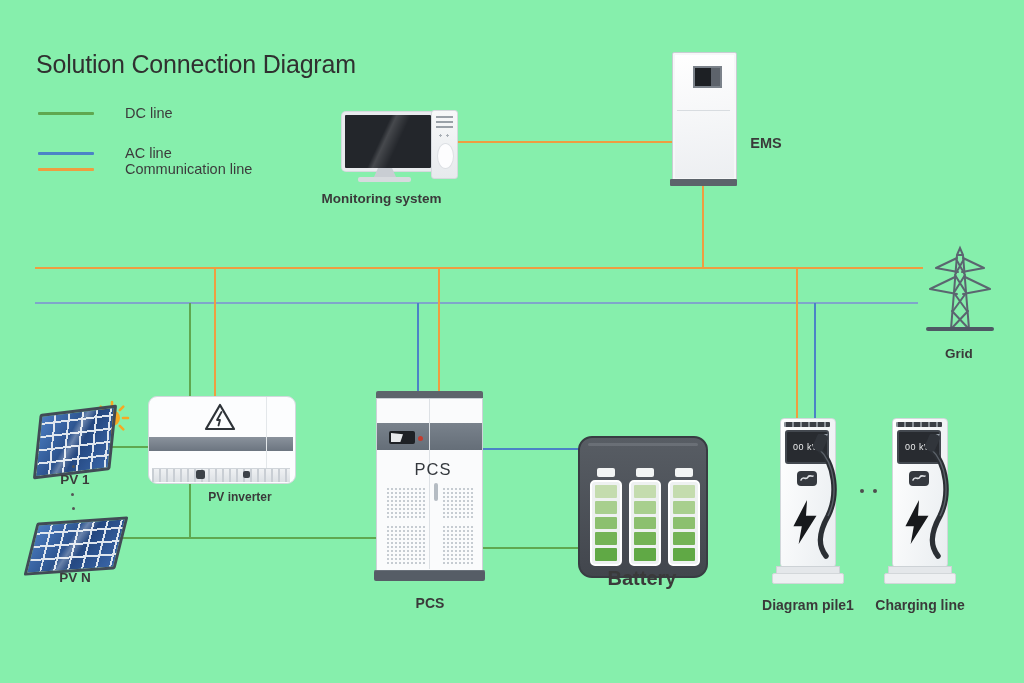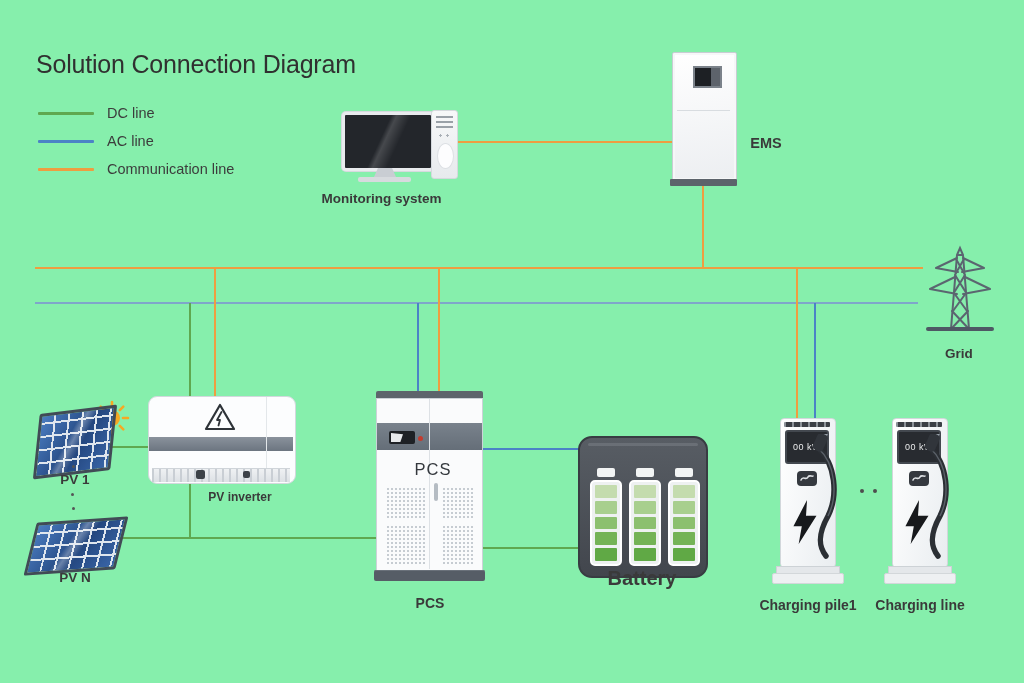--- a/index.html
+++ b/index.html
@@ -4,21 +4,21 @@
 <style>
   html,body{margin:0;padding:0;}
   .canvas{position:relative;width:1024px;height:683px;background:#86efac;overflow:hidden;
           font-family:"Liberation Sans",sans-serif;color:#3a3a3a;}
   .abs{position:absolute;}
   
   .title{position:absolute;left:36px;top:50px;font-size:25px;letter-spacing:-.2px;color:#303030;}
   .label{position:absolute;font-size:13.5px;color:#3a3a3a;text-align:center;white-space:nowrap;font-weight:bold;}
   .legend-row{position:absolute;left:38px;display:flex;align-items:center;gap:13px;height:18px;}
   .legend-swatch{width:56px;height:3px;border-radius:1px;flex:0 0 auto;}
-  .legend-label{font-size:14.5px;color:#3c3c3c;}
+  .legend-label{font-size:14.5px;color:#3c3c3c;margin-left:18px;}
   
   .line-h{position:absolute;height:2px;}
   .line-v{position:absolute;width:2px;}
   .dc{background:var(--dc);}
   .ac{background:var(--ac);}
   .acbus{background:var(--ac_bus);}
   .comm{background:var(--comm);}
   .legend-swatch.dc{background:var(--dc);}
   .legend-swatch.ac{background:var(--ac);}
   .legend-swatch.comm{background:var(--comm);}
@@ -106,21 +106,21 @@
 <body>
 
 <div class="canvas">
 
   <div class="title">Solution Connection Diagram</div>
 
   <div class="legend-row" style="top:104px">
     <span class="legend-swatch dc"></span>
     <span class="legend-label">DC line</span>
   </div>
-  <div class="legend-row" style="top:132px">
+  <div class="legend-row" style="top:144px">
     <span class="legend-swatch ac"></span>
     <span class="legend-label">AC line</span>
   </div>
   <div class="legend-row" style="top:160px">
     <span class="legend-swatch comm"></span>
     <span class="legend-label">Communication line</span>
   </div>
 
   <div class="line-h comm" style="left:454px;top:141px;width:219px"></div>
   <div class="line-v comm" style="left:702px;top:186px;height:82px"></div>
@@ -256,21 +256,21 @@
       <path d="M12 14 C30 30,32 62,22 82 C12 100,12 112,20 122" stroke="#2b2f34" stroke-width="5.5" fill="none" stroke-linecap="round"></path>
       <path d="M12 14 C30 30,32 62,22 82" stroke="#5a6068" stroke-width="1.4" fill="none"></path>
       <g transform="rotate(24 13 10)">
         <rect x="10" y="-5" width="7" height="7" rx="2" fill="#9aa2ab"></rect>
         <rect x="8" y="-1" width="11" height="18" rx="4" fill="#31353b"></rect>
       </g>
     </svg>
     <div class="pile-base2"></div>
     <div class="pile-base1"></div>
   </div>
-  <div class="label" style="left:752px;top:597px;width:112px;font-size:14px">Charging pile1</div>
+  <div class="label" style="left:752px;top:597px;width:112px;font-size:14px">Diagram pile1</div>
 
   <div class="dot" style="left:860px;top:489px;width:4px;height:4px;background:#4d4d4d"></div>
   <div class="dot" style="left:873px;top:489px;width:4px;height:4px;background:#4d4d4d"></div>
 
   <div class="pile" style="left:884px;top:414px">
     <div class="pile-body"></div>
     <div class="pile-topstrip"></div>
     <div class="pile-screen">00 kW</div>
     <svg class="pile-chip" width="20" height="15" viewBox="0 0 20 15">
       <rect x="0" y="0" width="20" height="15" rx="4" fill="#35393f"></rect>

